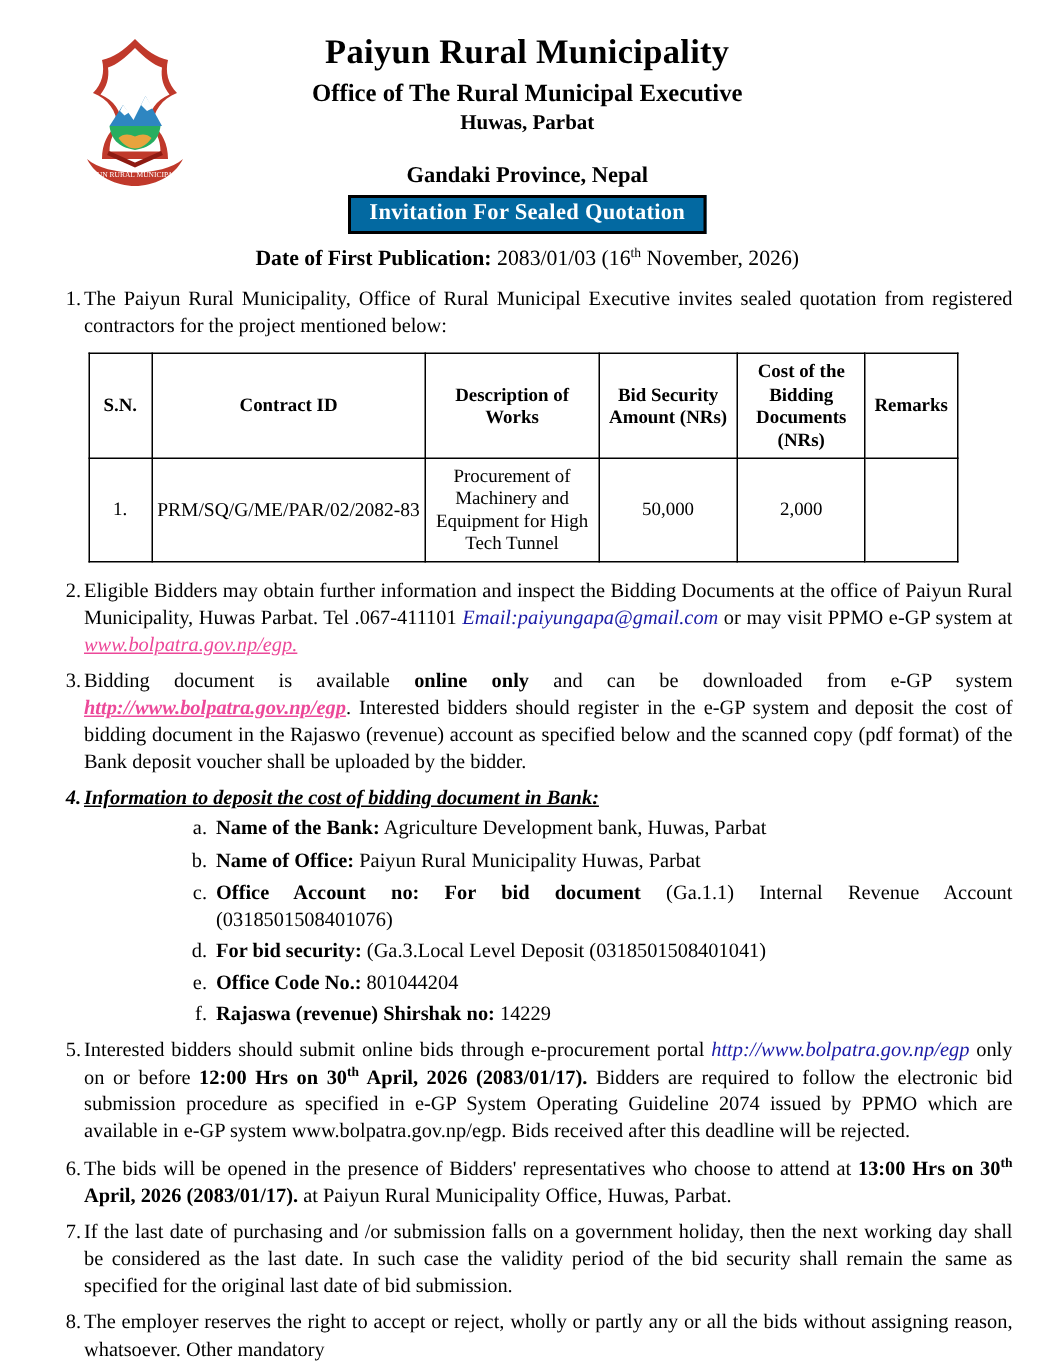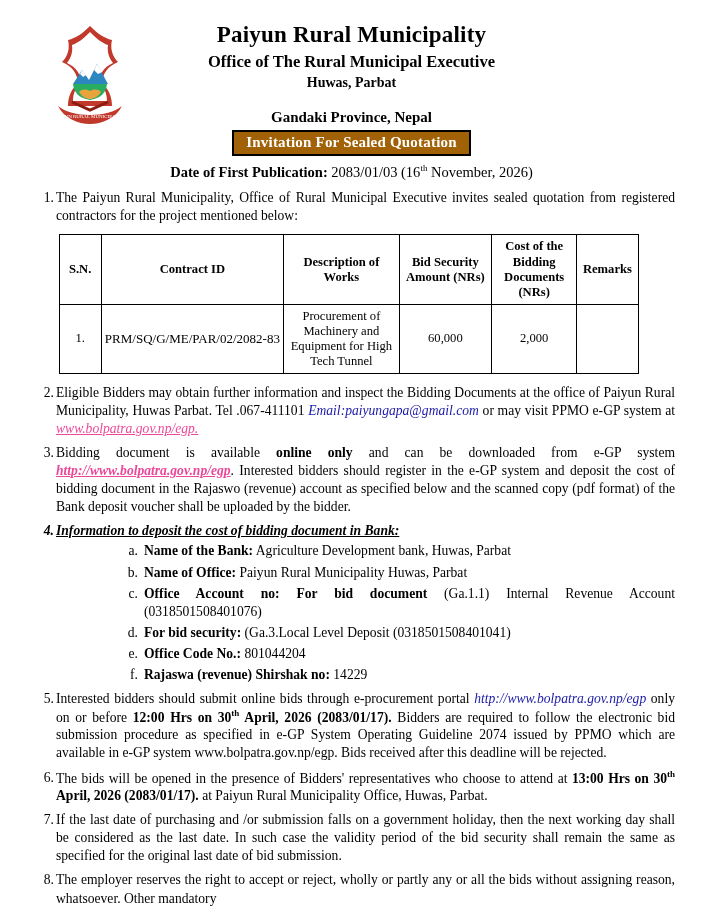--- a/index.html
+++ b/index.html
@@ -54,21 +54,21 @@
     font-size: 15px;
     font-weight: bold;
     margin-top: 18px;
   }
   .banner-wrap {
     margin-top: 4px;
     text-align: center;
   }
   .banner {
     display: inline-block;
-    background: #a16207;
+    background: #0369a1;
     color: #ffffff;
     font-weight: bold;
     font-size: 15px;
     padding: 2px 12px 3px 12px;
     border: 2px solid #000;
     letter-spacing: 0.2px;
   }
   .pubdate {
     text-align: center;
     font-size: 14.5px;
@@ -231,21 +231,21 @@
           <th class="col-bid">Bid Security Amount (NRs)</th>
           <th class="col-cost">Cost of the Bidding Documents (NRs)</th>
           <th class="col-rem">Remarks</th>
         </tr>
       </thead>
       <tbody>
         <tr>
           <td>1.</td>
           <td class="contract-id">PRM/SQ/G/ME/PAR/02/2082-83</td>
           <td>Procurement of Machinery and Equipment for High Tech Tunnel</td>
-          <td>60,000</td>
+          <td>50,000</td>
           <td>2,000</td>
           <td></td>
         </tr>
       </tbody>
     </table>
 
     <ol class="main">
 
       <li>
         <span class="num">2.</span>

